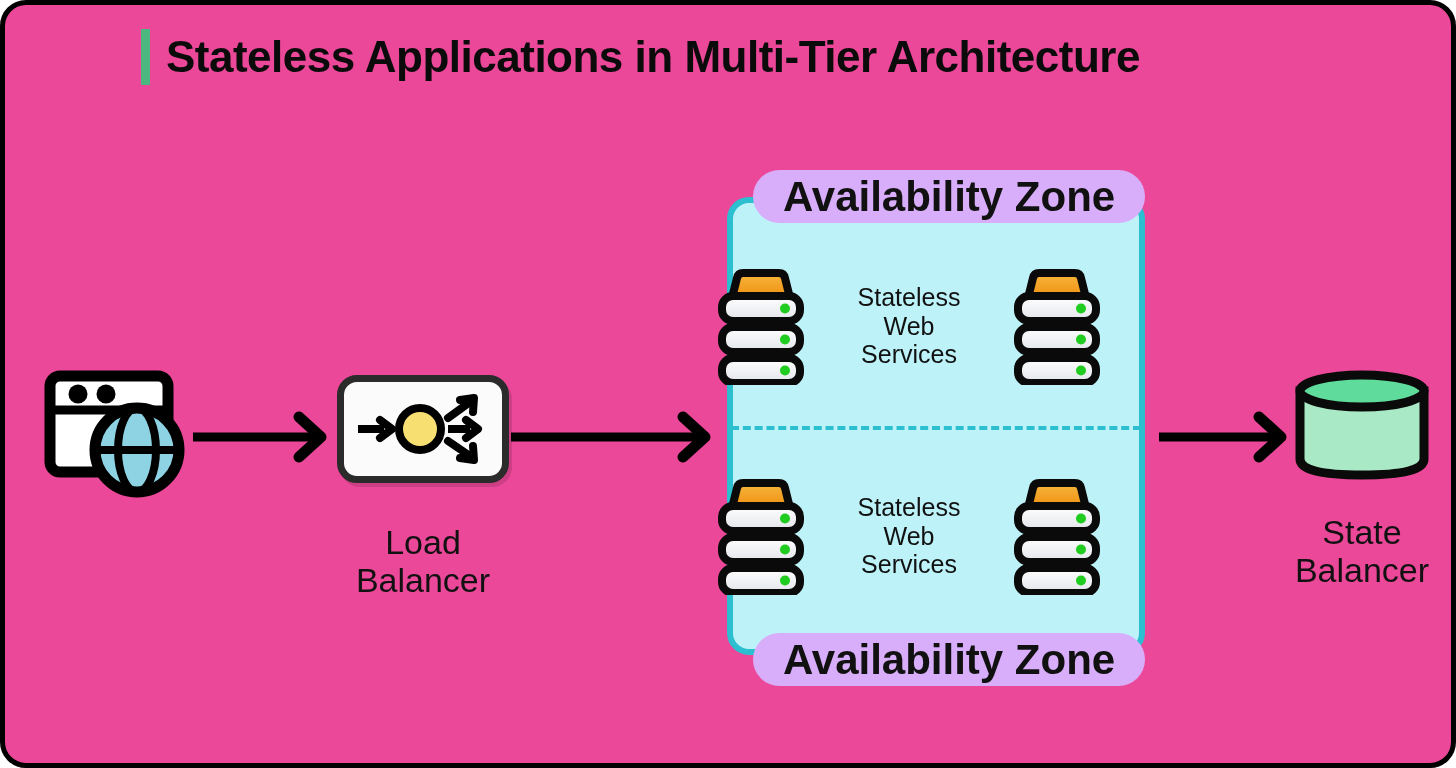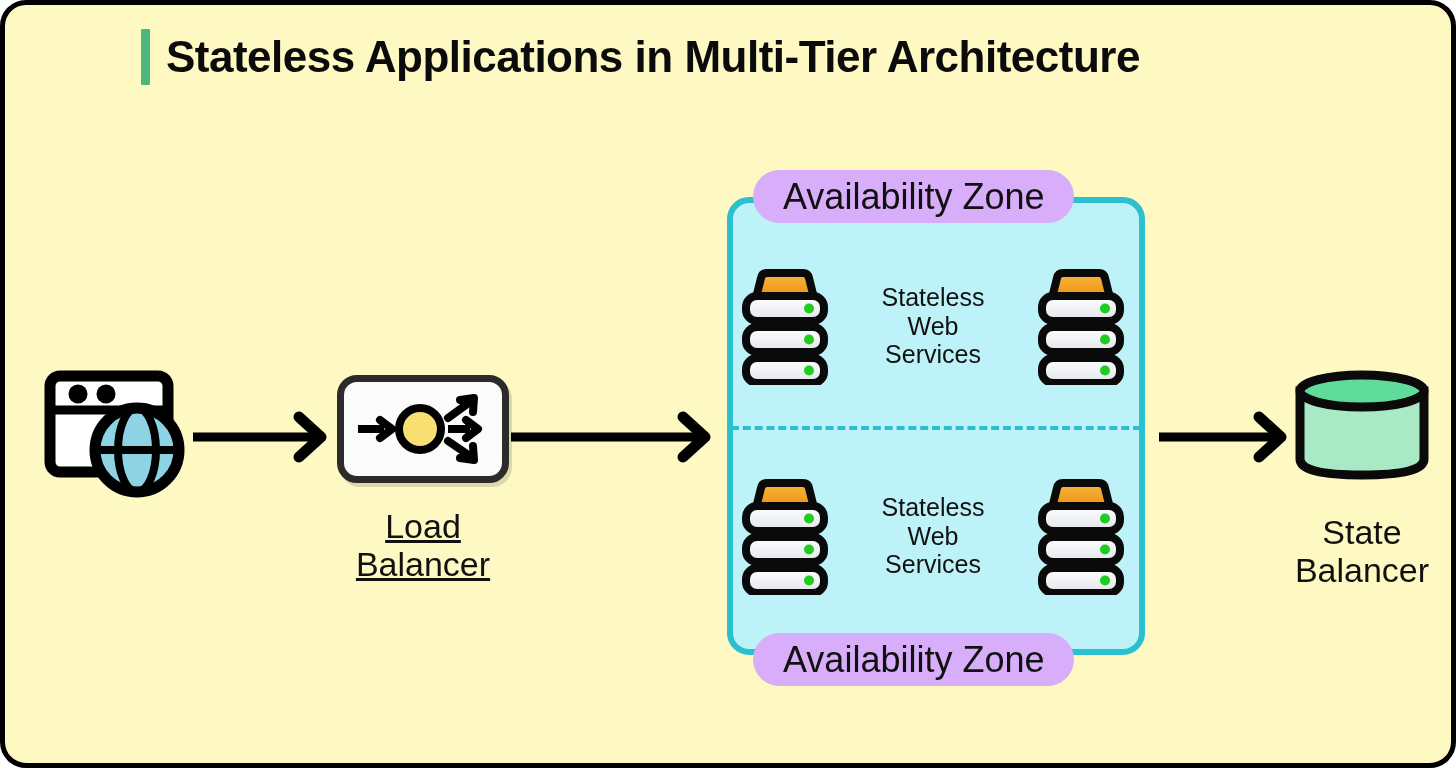--- a/index.html
+++ b/index.html
@@ -4,21 +4,21 @@
 <style>
   html, body {
     margin: 0;
     padding: 0;
     background: #ffffff;
   }
   #stage {
     position: relative;
     width: 1456px;
     height: 768px;
-    background: #fef9c3;
+    background: #ec4899;
     border: 5px solid #000000;
     border-radius: 26px;
     box-sizing: border-box;
     overflow: hidden;
     font-family: "Liberation Sans", sans-serif;
   }
 
   
   #title-row {
     position: absolute;
@@ -65,21 +65,21 @@
   #lb-card {
     width: 172px;
     height: 108px;
     background: #fbfbfb;
     border: 7px solid #2b2b2b;
     border-radius: 20px;
     box-sizing: border-box;
     box-shadow: 3px 4px 0 rgba(0,0,0,0.13);
     position: relative;
   }
-  #lb-label { margin-top: 24px; text-decoration: underline; }
+  #lb-label { margin-top: 40px; }
 
   
   #az-container {
     position: absolute;
     left: 722px;
     top: 192px;
     width: 418px;
     height: 458px;
     background: #bdf3f8;
     border: 6px solid #2bbfd0;
@@ -96,31 +96,32 @@
   }
   .az-pill {
     position: absolute;
     height: 53px;
     padding: 0 30px;
     background: #d8aefa;
     border-radius: 30px;
     display: flex;
     align-items: center;
     justify-content: center;
-    font-size: 36px;
+    font-size: 42px;
     color: #111111;
     white-space: nowrap;
+    font-weight: bold;
   }
   #az-pill-top { left: 748px; top: 165px; }
   #az-pill-bottom { left: 748px; top: 628px; }
 
   
   .tier-row {
     position: absolute;
-    left: 732px;
+    left: 708px;
     width: 392px;
     height: 118px;
     display: flex;
     align-items: center;
     justify-content: space-between;
     gap: 36px;
   }
   #tier-row-top { top: 262px; }
   #tier-row-bottom { top: 472px; }
   .tier-caption {

